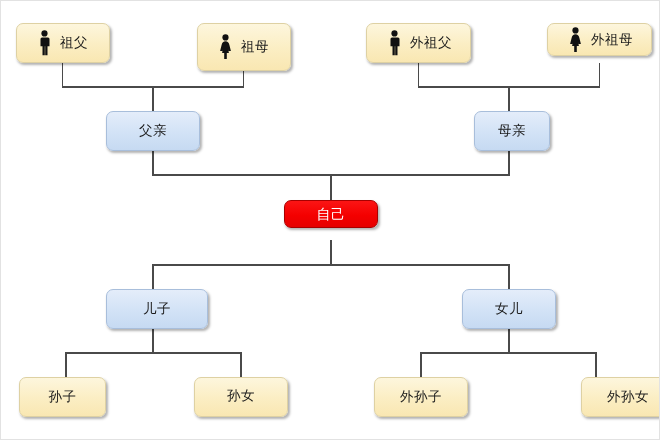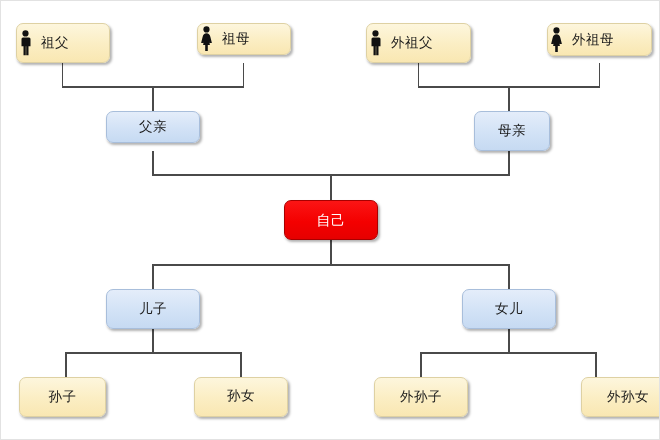--- a/index.html
+++ b/index.html
@@ -55,21 +55,21 @@
   
   .node.red {
     background: linear-gradient(to bottom, #fb1515 0%, #f40000 55%, #e60000 100%);
     border: 1px solid #a80000;
   }
   .node.red .label { color: #ffffff; font-size: 14px; }
 
   
   .node.has-icon {
     justify-content: flex-start;
-    padding-left: 2px;
+    padding-left: 21px;
   }
   .node.has-icon .label { margin-left: 9px; }
 
   .person-icon {
     flex: 0 0 auto;
     width: 13px;
     height: 26px;
     display: block;
   }
 </style>
@@ -102,21 +102,21 @@
   </svg>
 
   <div class="node cream has-icon" style="left:15px; top:22px; width:94px; height:40px;">
     <svg class="person-icon" viewBox="0 0 13 26">
       <circle cx="6.5" cy="3.4" r="3.1" fill="#111"></circle>
       <path d="M3.0 7.6 h7.0 a1.5 1.5 0 0 1 1.5 1.5 v7.2 h-2.0 v8.9 h-2.3 v-8.9 h-0.4 v8.9 h-2.3 v-8.9 h-2.0 v-7.2 a1.5 1.5 0 0 1 1.5 -1.5 z" fill="#111"></path>
     </svg>
     <span class="label">祖父</span>
   </div>
 
-  <div class="node cream has-icon" style="left:196px; top:22px; width:94px; height:32px;">
+  <div class="node cream has-icon" style="left:196px; top:22px; width:94px; height:48px;">
     <svg class="person-icon" viewBox="0 0 13 26">
       <circle cx="6.5" cy="3.4" r="3.1" fill="#111"></circle>
       <path d="M6.5 7.3 c-2.1 0 -3.3 1.3 -3.9 3.6 l-1.5 6.2 h2.3 l0.5 -2.0 l-0.8 4.0 h2.1 v6.0 h2.6 v-6.0 h2.1 l-0.8 -4.0 l0.5 2.0 h2.3 l-1.5 -6.2 c-0.6 -2.3 -1.8 -3.6 -3.9 -3.6 z" fill="#111"></path>
     </svg>
     <span class="label">祖母</span>
   </div>
 
   <div class="node cream has-icon" style="left:365px; top:22px; width:105px; height:40px;font-family:Liberation Serif, serif;">
     <svg class="person-icon" viewBox="0 0 13 26">
       <circle cx="6.5" cy="3.4" r="3.1" fill="#111"></circle>
@@ -126,33 +126,33 @@
   </div>
 
   <div class="node cream has-icon" style="left:546px; top:22px; width:105px; height:33px;">
     <svg class="person-icon" viewBox="0 0 13 26">
       <circle cx="6.5" cy="3.4" r="3.1" fill="#111"></circle>
       <path d="M6.5 7.3 c-2.1 0 -3.3 1.3 -3.9 3.6 l-1.5 6.2 h2.3 l0.5 -2.0 l-0.8 4.0 h2.1 v6.0 h2.6 v-6.0 h2.1 l-0.8 -4.0 l0.5 2.0 h2.3 l-1.5 -6.2 c-0.6 -2.3 -1.8 -3.6 -3.9 -3.6 z" fill="#111"></path>
     </svg>
     <span class="label">外祖母</span>
   </div>
 
-  <div class="node blue" style="left:105px; top:110px; width:94px; height:32px;">
+  <div class="node blue" style="left:105px; top:110px; width:94px; height:40px;">
     <span class="label">父亲</span>
   </div>
 
   <div class="node blue" style="left:473px; top:110px; width:76px; height:40px;">
     <span class="label">母亲</span>
   </div>
 
-  <div class="node red" style="left:283px; top:199px; width:94px; height:40px;">
+  <div class="node red" style="left:283px; top:199px; width:94px; height:28px;">
     <span class="label">自己</span>
   </div>
 
-  <div class="node blue" style="left:105px; top:288px; width:94px; height:40px;">
+  <div class="node blue" style="left:105px; top:288px; width:102px; height:40px;">
     <span class="label">儿子</span>
   </div>
 
   <div class="node blue" style="left:461px; top:288px; width:94px; height:40px;">
     <span class="label">女儿</span>
   </div>
 
   <div class="node cream" style="left:18px; top:376px; width:87px; height:40px;">
     <span class="label">孙子</span>
   </div>

